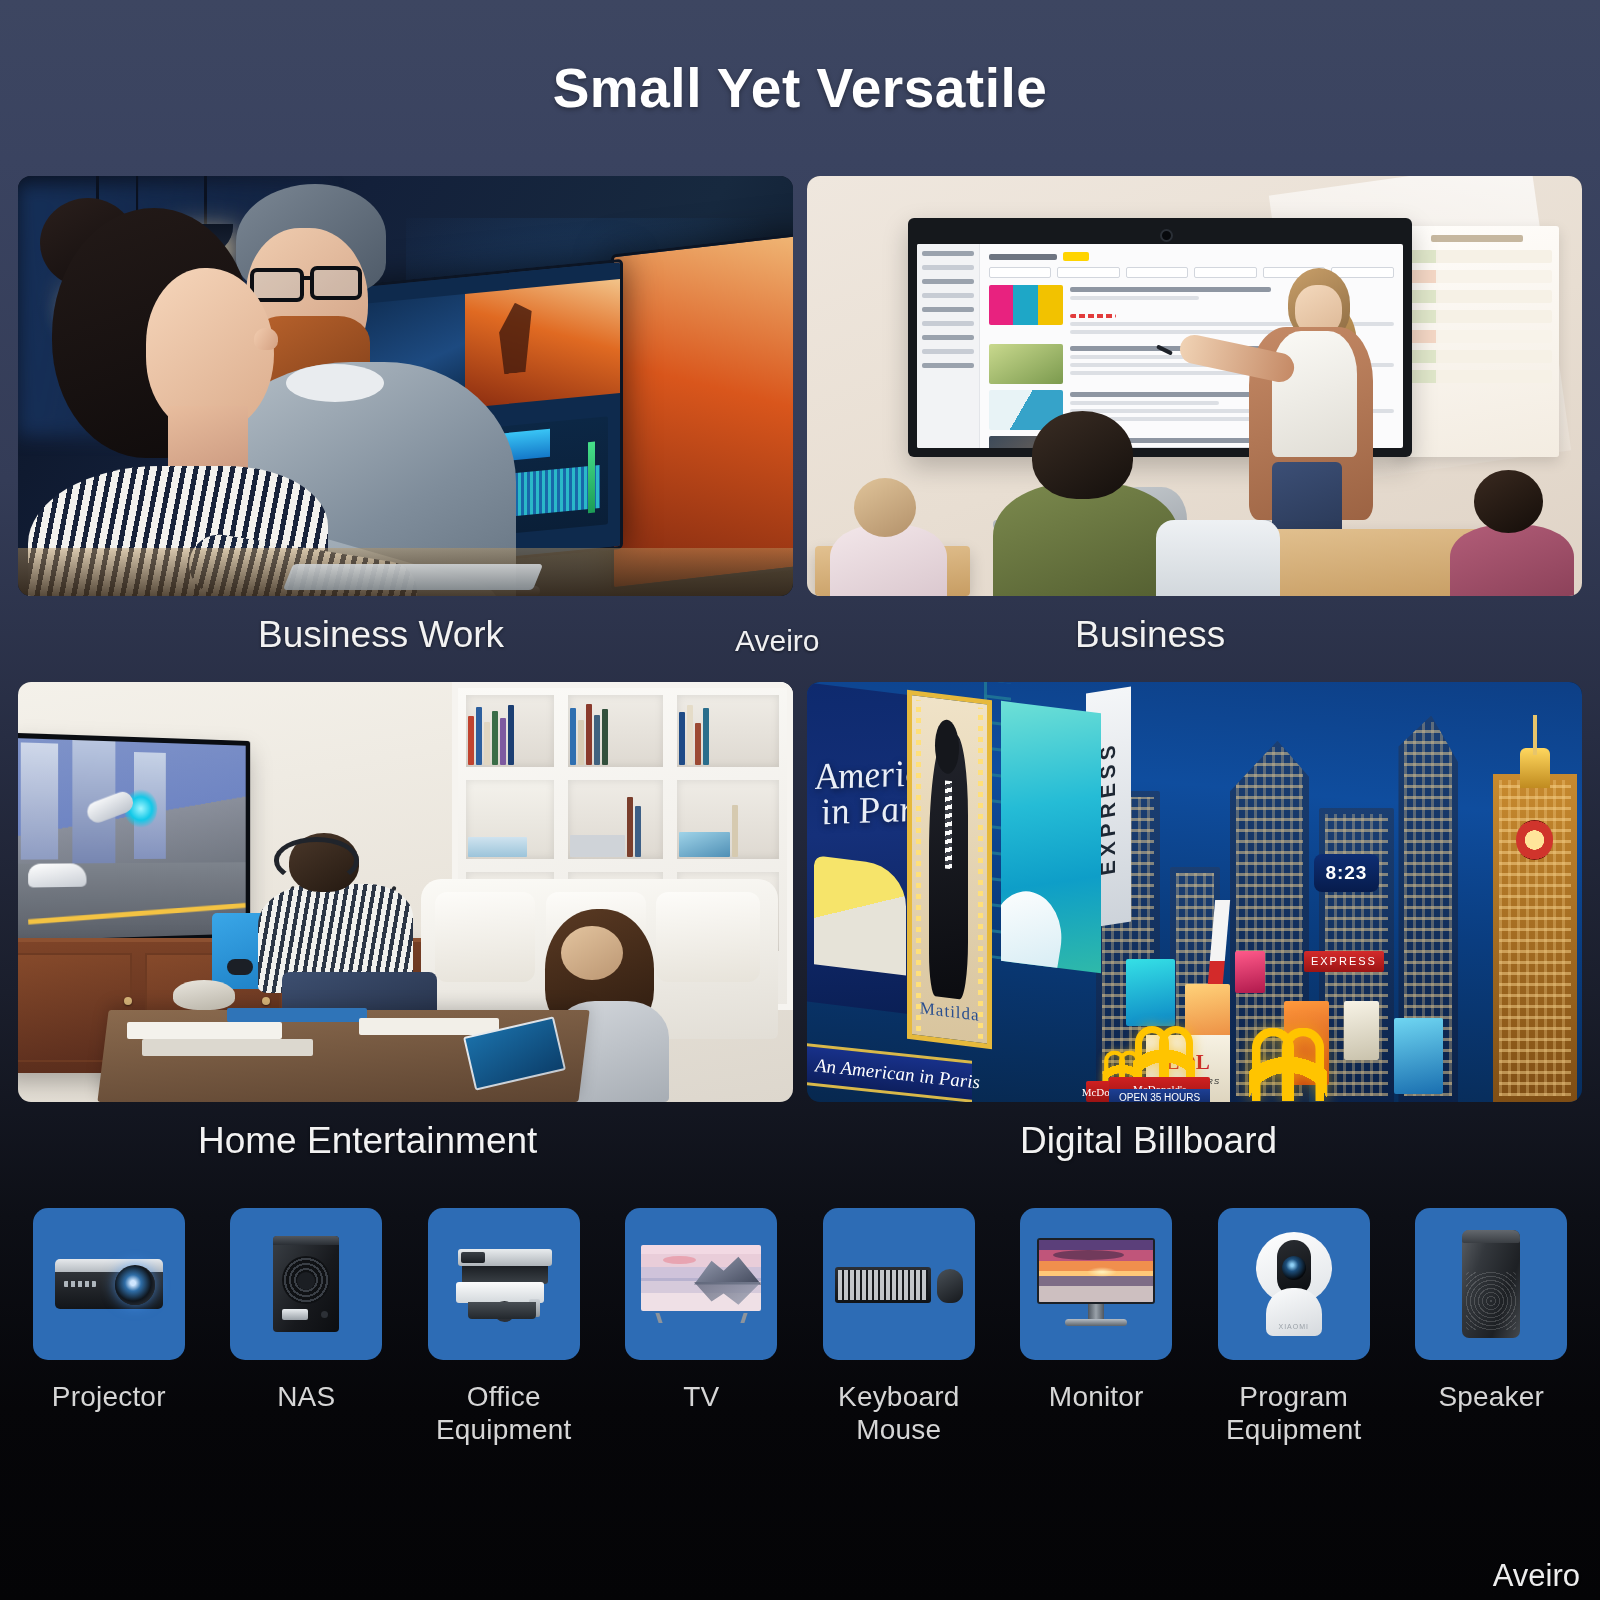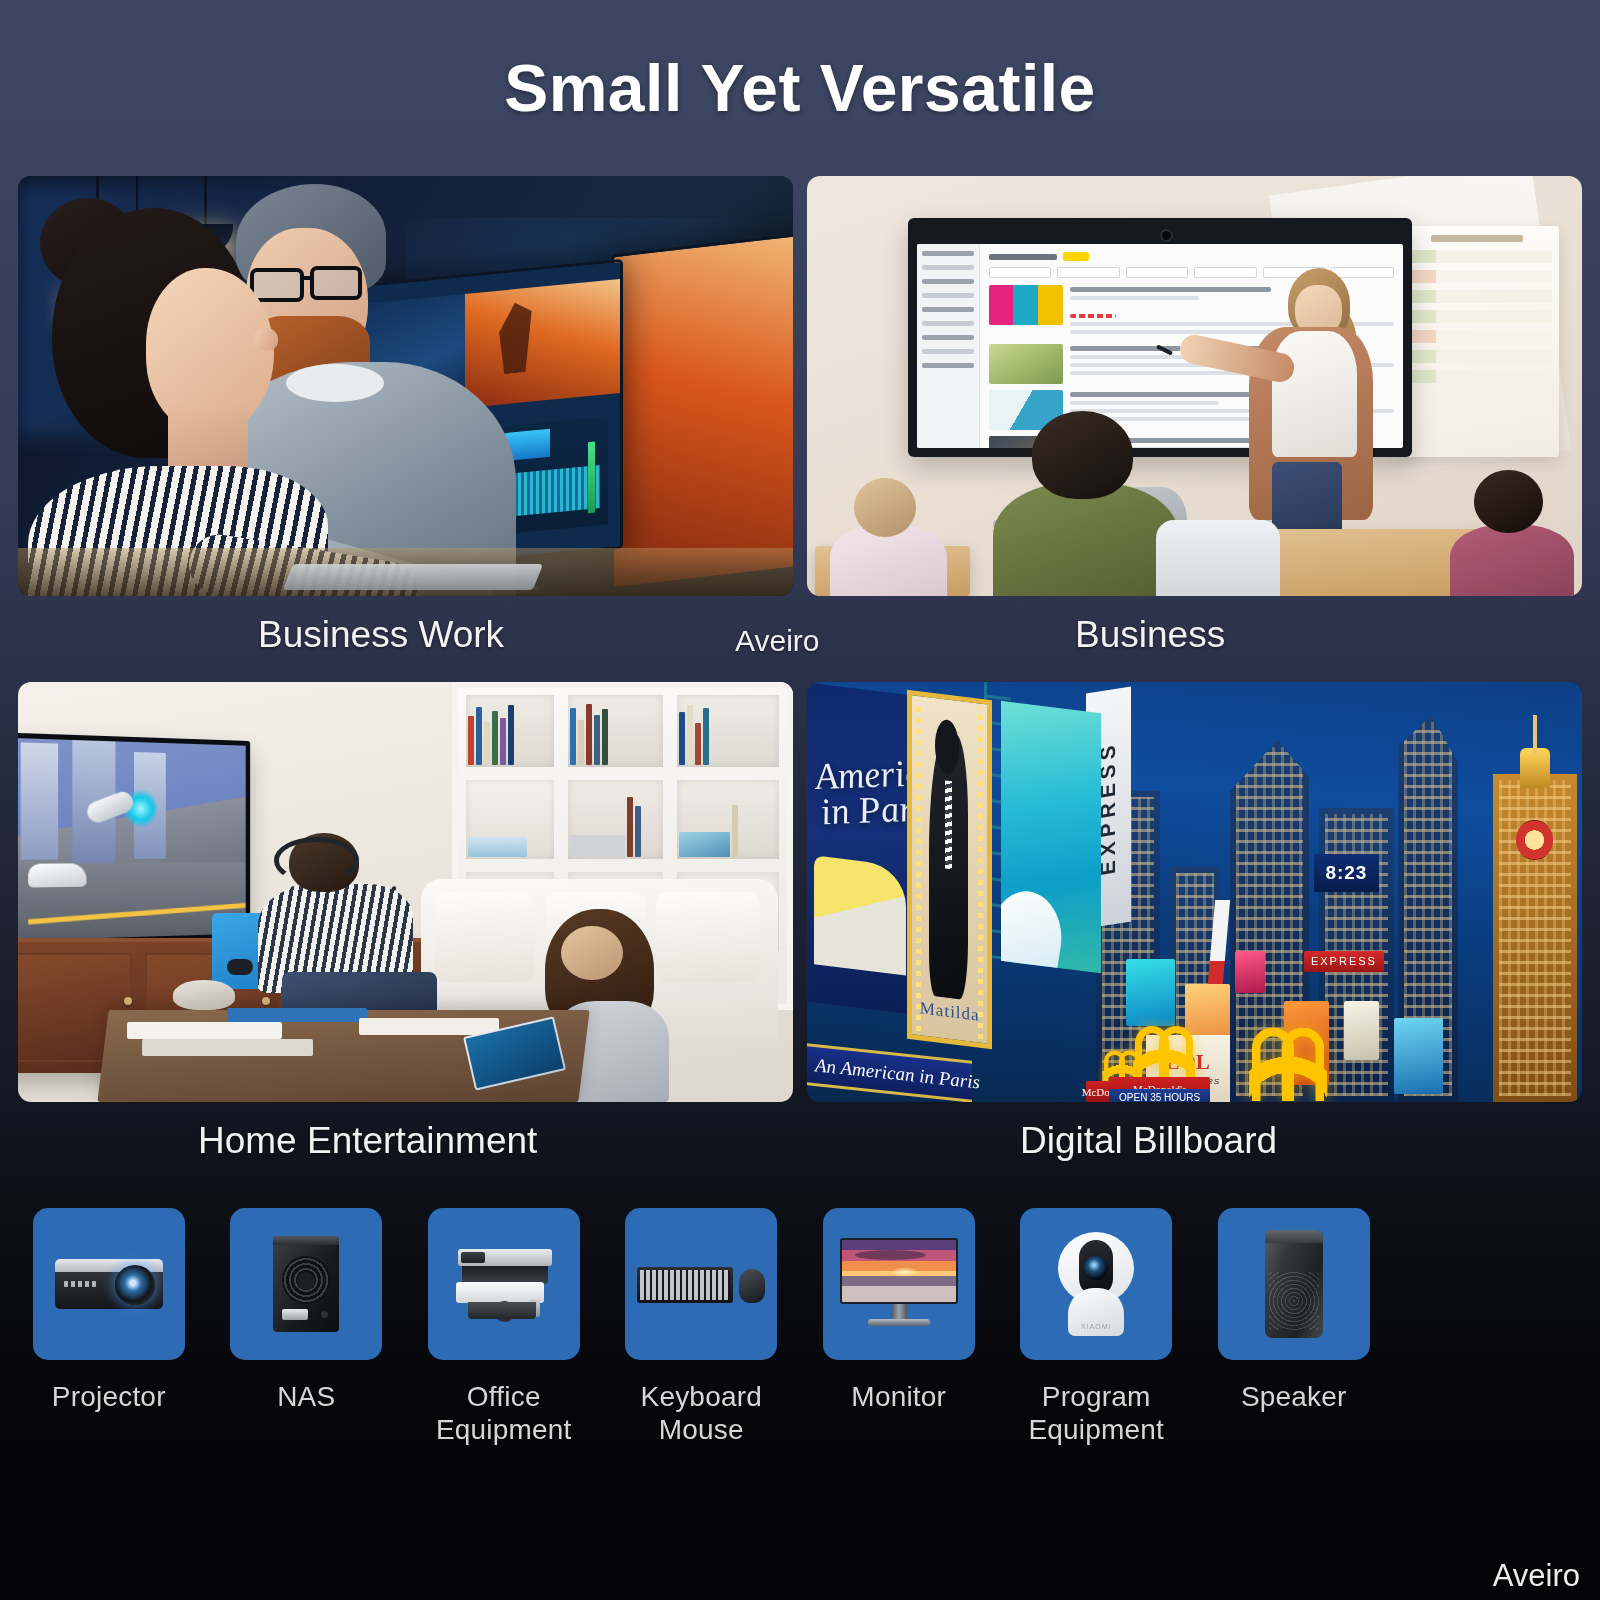--- a/index.html
+++ b/index.html
@@ -8,21 +8,21 @@
     font-family: "Liberation Sans", sans-serif;
     background: linear-gradient(180deg,
         #3d4661 0%, #3a4360 10%, #343c57 30%,
         #272d43 46%, #1a1e2c 62%, #0d0f16 76%, #060609 88%, #040406 100%);
     color:#fff; overflow:hidden; position:relative;
   }
 
   
   .title-wrap { height:176px; display:flex; align-items:center; justify-content:center; }
   .title {
-    font-size:66px; font-weight:bold; color:#ffffff; letter-spacing:.5px;
+    font-size:55px; font-weight:bold; color:#ffffff; letter-spacing:.5px;
     text-shadow:0 2px 5px rgba(0,0,0,.35);
   }
 
   
   .grid {
     display:grid; grid-template-columns:1fr 1fr; gap:14px;
     padding:0 18px;
   }
   .panel {
     position:relative; border-radius:13px; overflow:hidden;
@@ -360,21 +360,21 @@
   .tw-glass { background:linear-gradient(175deg,#1b3f73,#0b2249); }
   .tw-win { position:absolute; inset:6px; opacity:.85;
       background:repeating-linear-gradient(0deg,rgba(255,220,150,.55) 0 3px,transparent 3px 11px),
                  repeating-linear-gradient(90deg,rgba(255,220,150,.35) 0 3px,transparent 3px 9px); }
   .express { position:absolute; left:0; top:2%; width:9%; height:56%;
       background:linear-gradient(180deg,#f4f6f8,#cdd3da); transform:skewY(-9deg);
       display:flex; align-items:center; justify-content:center; }
   .express span { transform:rotate(-90deg); font-size:21px; letter-spacing:5px;
       color:#1d2733; font-weight:bold; white-space:nowrap; }
   .clock-sign { position:absolute; left:46%; top:41%; width:13%; height:9%;
-      background:linear-gradient(180deg,#0e2e74,#071c4c); border-radius:2px;
+      background:linear-gradient(180deg,#0e2e74,#071c4c); border-radius:8px;
       display:flex; align-items:center; justify-content:center; }
   .clock-sign span { font-size:19px; color:#fff; font-weight:bold; letter-spacing:1px; }
   .toshiba { position:absolute; left:44%; top:64%; width:16%; height:5%;
       background:linear-gradient(180deg,#d42b2b,#9c1414); border-radius:2px;
       display:flex; align-items:center; justify-content:center; }
   .toshiba span { font-size:11px; color:#fff; letter-spacing:2px; }
   .lol { position:absolute; left:12%; bottom:0; width:17%; height:16%;
       background:linear-gradient(180deg,#f7f2e3,#ded5bf); display:flex; flex-direction:column;
       align-items:center; justify-content:center; gap:2px; }
   .lol b { font-size:21px; color:#c9202a; font-family:"Liberation Serif",serif; }
@@ -926,20 +926,34 @@
         <div class="prn-mid"></div>
           <div class="prn-body"></div>
         <div class="prn-logo">hp</div>
         <div class="prn-tank"></div>
           <div class="prn-tray"></div>
       </div>
     </div>
     <div class="tile-label">Office<br>Equipment</div>
   </div>
 
+  <div class="tile-cell">
+    <div class="tile">
+      <div class="pr tv-unit">
+        <div class="scr">
+            <div class="scr-lake"></div>
+            <div class="lake-cloud"></div>
+          <div class="lake-mt"></div>
+            <div class="lake-mt2"></div>
+          </div>
+        <div class="tv-legs"></div>
+      </div>
+    </div>
+    <div class="tile-label">TV</div>
+  </div>
 
   <div class="tile-cell">
     <div class="tile">
       <div class="pr kbm">
         <div class="kbm-kb">
             <div class="kbm-keys"></div>
           </div>
         <div class="kbm-ms"></div>
       </div>
     </div>

